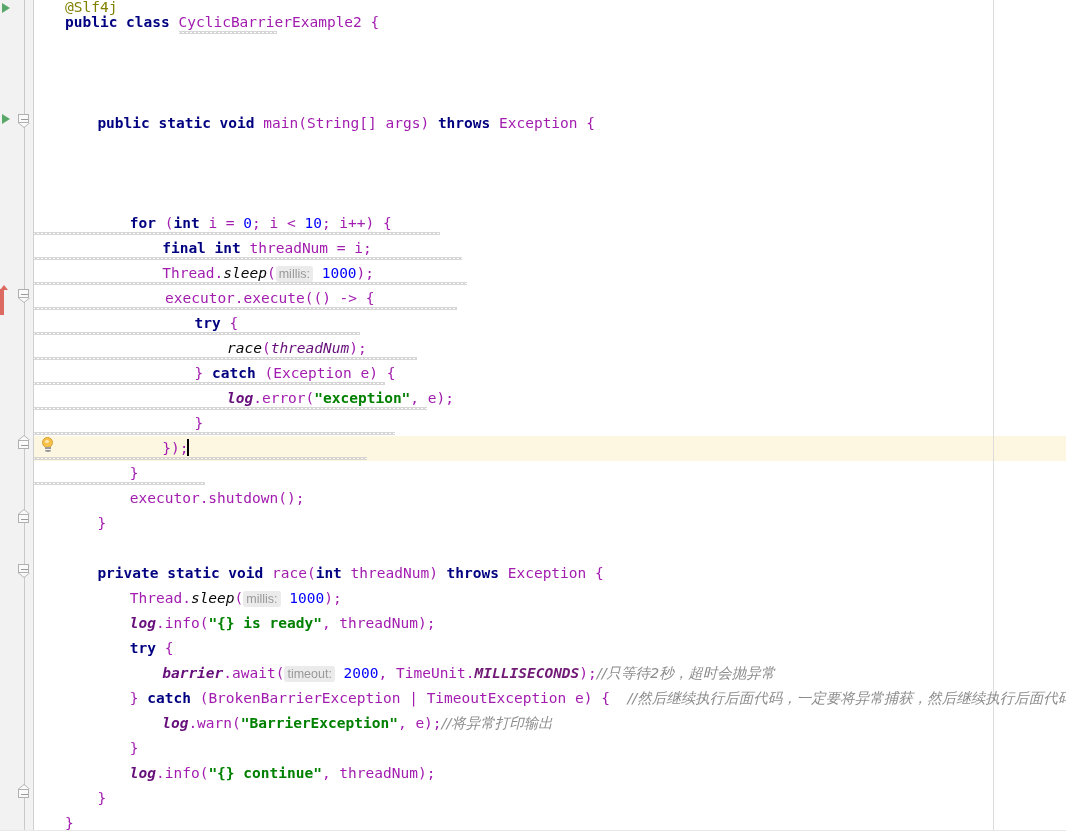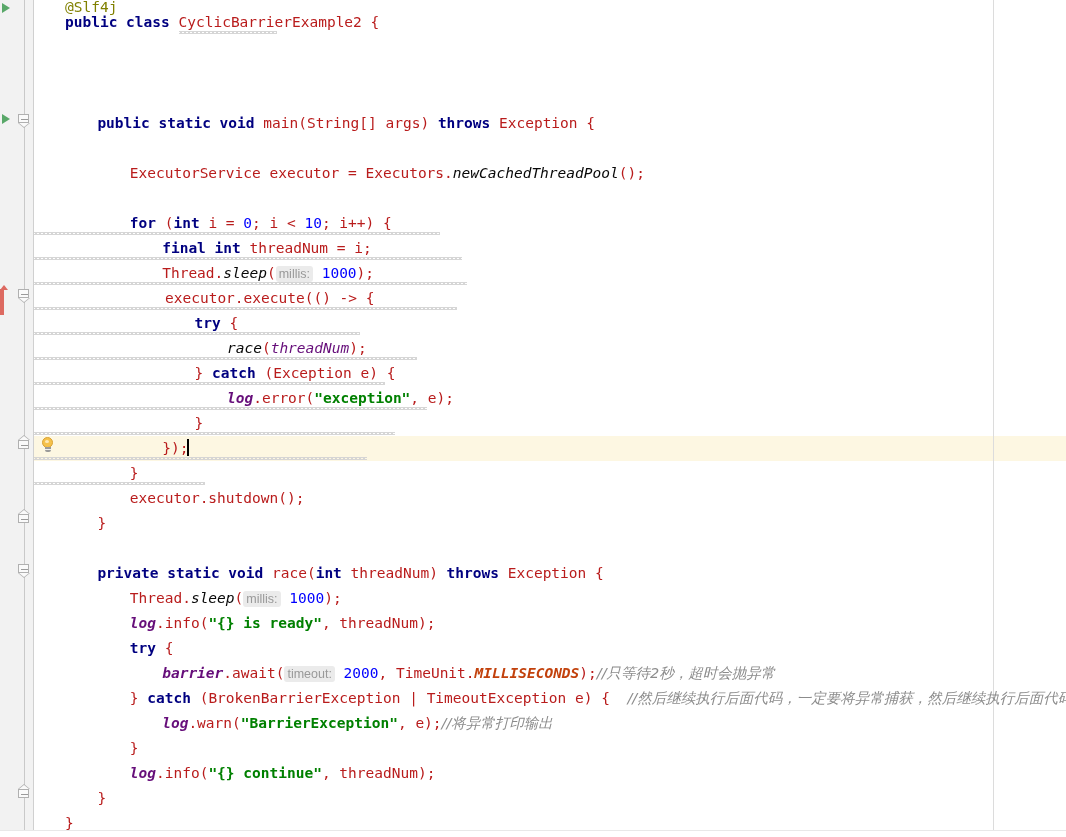--- a/index.html
+++ b/index.html
@@ -231,27 +231,27 @@
     background-image:
       linear-gradient(45deg, transparent 42%, #d4d4d4 42%, #d4d4d4 58%, transparent 58%),
       linear-gradient(-45deg, transparent 42%, #d4d4d4 42%, #d4d4d4 58%, transparent 58%);
     background-size: 4px 3px;
     background-repeat: repeat-x;
     opacity: .95;
   }
 
   
   .kw       { color: #000080; font-weight: bold; }          
-  .plain    { color: #b91c1c; }
+  .plain    { color: #a21caf; }
   .num      { color: #0000ff; }
   .str      { color: #008000; font-weight: bold; }          
   .field    { color: #660e7a; font-style: italic; font-weight: bold; } 
   .stfld    { color: #660e7a; font-style: italic; }         
   .stmeth   { color: #080808; font-style: italic; }         
-  .constant { color: #c2410c; font-style: italic; font-weight: bold; }
+  .constant { color: #701a75; font-style: italic; font-weight: bold; }
   .comment  { color: #8c8c8c; font-style: italic; }
   .anno     { color: #808000; }
   .param-hint {
     background: #ebebeb;
     color: #999999;
     font-family: "Liberation Sans", sans-serif;
     font-size: 12.5px;
     border-radius: 3px;
     padding: 1px 3px 1px 3px;
     font-style: normal;
@@ -347,21 +347,20 @@
   <div id="margin-guide"></div>
 
   <div id="code">
       <div class="line" style="top: -5px; left: 31px; overflow: hidden;"><span class="anno">@Slf4j</span></div>
       <div class="line" style="top: 10px; left: 31px;"><span class="kw">public </span><span class="kw">class </span><span class="plain">CyclicBarrierExample2 {</span></div>
       <div class="squig" style="top: 31px; left: 145px; width: 98px;"></div>
       <div class="line" style="top: 35px; left: 31px;"></div>
       <div class="line" style="top: 86px; left: 31px;"></div>
       <div class="line" style="top: 111px; left: 63.4px;"><span class="kw">public </span><span class="kw">static </span><span class="kw">void </span><span class="plain">main(String[] args) </span><span class="kw">throws </span><span class="plain">Exception {</span></div>
       <div class="line" style="top: 136px; left: 31px;"></div>
-      <div class="line" style="top: 161px; left: 95.8px;"><span class="plain">ExecutorService executor = Executors.</span><span class="stmeth">newCachedThreadPool</span><span class="plain">();</span></div>
       <div class="line" style="top: 186px; left: 31px;"></div>
       <div class="line" style="top: 211px; left: 95.8px;"><span class="kw">for </span><span class="plain">(</span><span class="kw">int </span><span class="plain">i = </span><span class="num">0</span><span class="plain">; i &lt; </span><span class="num">10</span><span class="plain">; i++) {</span></div>
       <div class="squig" style="top: 232px; left: 0px; width: 405.8px;"></div>
       <div class="line" style="top: 236px; left: 128.2px;"><span class="kw">final </span><span class="kw">int </span><span class="plain">threadNum = i;</span></div>
       <div class="squig" style="top: 257px; left: 0px; width: 428.2px;"></div>
       <div class="line" style="top: 261px; left: 128.2px;"><span class="plain">Thread.</span><span class="stmeth">sleep</span><span class="plain">(</span><span class="param-hint">millis:</span> <span class="num">1000</span><span class="plain">);</span></div>
       <div class="squig" style="top: 282px; left: 0px; width: 433.2px;"></div>
       <div class="line" style="top: 286px; left: 131px;"><span class="plain">executor.execute(() -&gt; {</span></div>
       <div class="squig" style="top: 307px; left: 0px; width: 423.2px;"></div>
       <div class="line" style="top: 311px; left: 160.6px;"><span class="kw">try </span><span class="plain">{</span></div>

